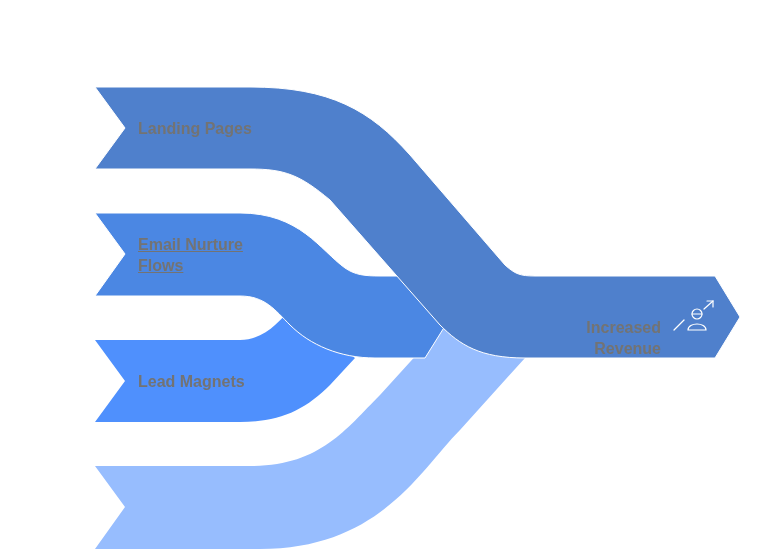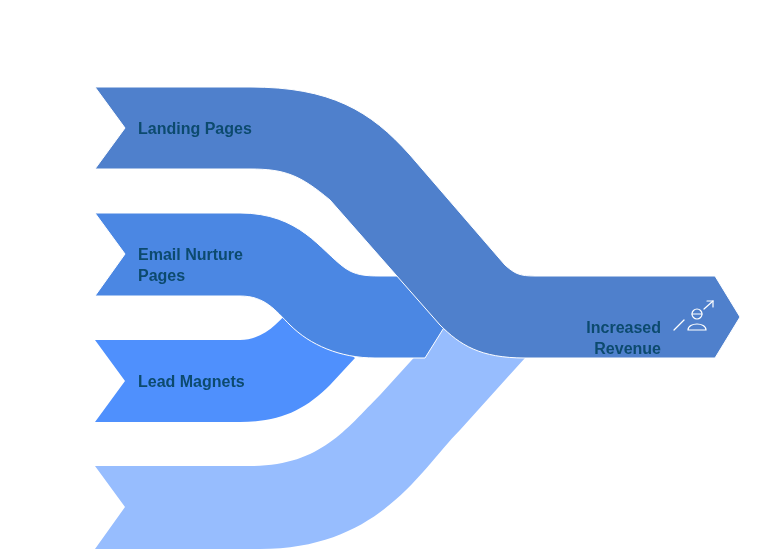--- a/index.html
+++ b/index.html
@@ -1,18 +1,18 @@
 <!DOCTYPE html>
 <html><head>
 <meta charset="utf-8">
 <style>
   html, body { margin:0; padding:0; background:#ffffff; }
   body { width:768px; height:550px; position:relative; overflow:hidden; font-family:"Liberation Sans", sans-serif; }
   svg { position:absolute; left:0; top:0; }
-  .lbl { position:absolute; color:#0c4a6e; font-weight:bold; font-size:16px; line-height:21px; font-family:"Liberation Sans", sans-serif; }
+  .lbl { position:absolute; color:#737373; font-weight:bold; font-size:16px; line-height:21px; font-family:"Liberation Sans", sans-serif; }
   .lbl-right { text-align:right; }
 </style>
 </head>
 <body>
 
 <svg width="768" height="550" viewBox="0 0 768 550">
 
   <path fill="#97bdfe" d="M95,466 L250,466 C320,466 345,430 380,395 L450,318 L525,358 L460,430 C420,470 380,549 260,549 L95,549 L125,507 Z"></path>
 
   <path fill="#4f90fd" d="M95,340 L240,340 C265,340 280,320 290,310 L355,358 L330,385 C305,410 280,422 240,422 L95,422 L125,381 Z"></path>
@@ -27,23 +27,23 @@
     <line x1="692" y1="314" x2="702" y2="314"></line>
     <path d="M688,330 C688,322 706,322 706,330 Z"></path>
     <line x1="704" y1="309" x2="713" y2="301"></line>
     <polyline points="707,301 713,301 713,307"></polyline>
   </g>
 </svg>
 
 <div class="lbl" style="left:138px; top:118px;">
   <div>Landing Pages</div>
 </div>
-<div class="lbl" style="left:138px; top:244px;">
+<div class="lbl" style="left:138px; top:234px;text-decoration:underline;">
   <div>Email Nurture</div>
-  <div>Pages</div>
+  <div>Flows</div>
 </div>
 <div class="lbl" style="left:138px; top:371px;text-align:right;">
   <div>Lead Magnets</div>
 </div>
 <div class="lbl" style="left:138px; top:487px;">
 </div>
 <div class="lbl lbl-right" style="left:561px; top:297px; width:100px;margin-top:20px;">
   <div>Increased</div>
   <div>Revenue</div>
 </div>

